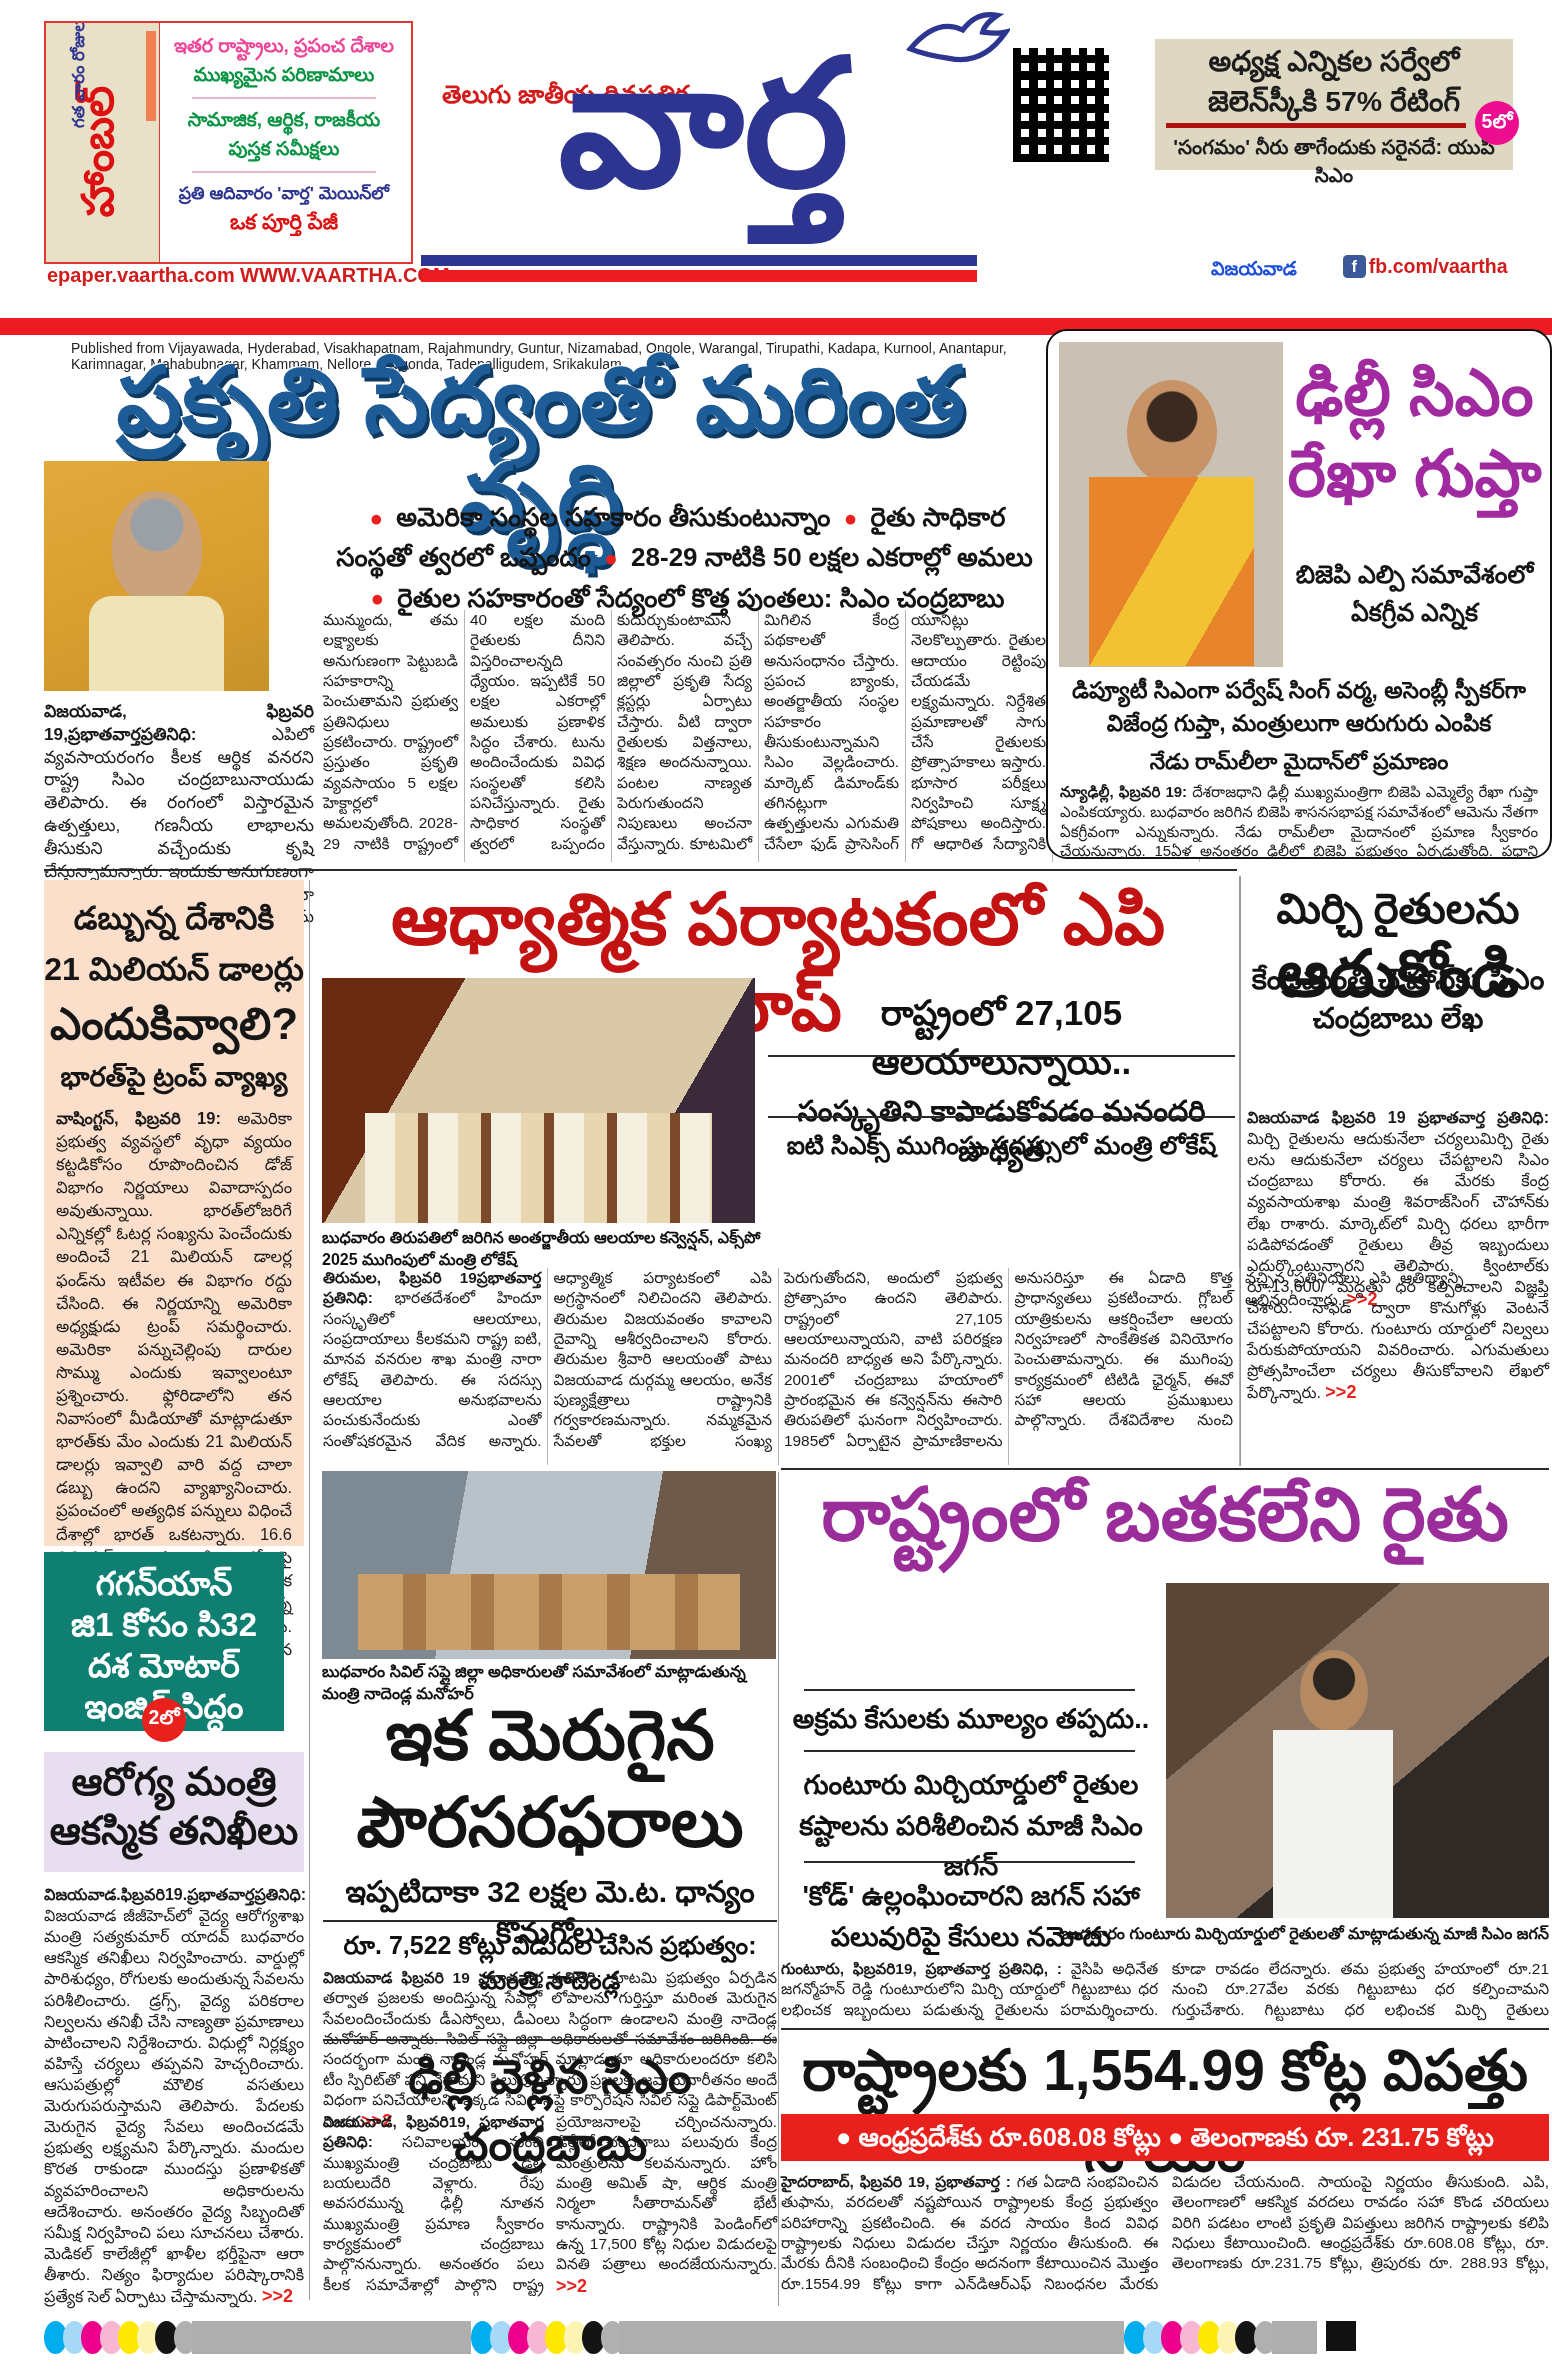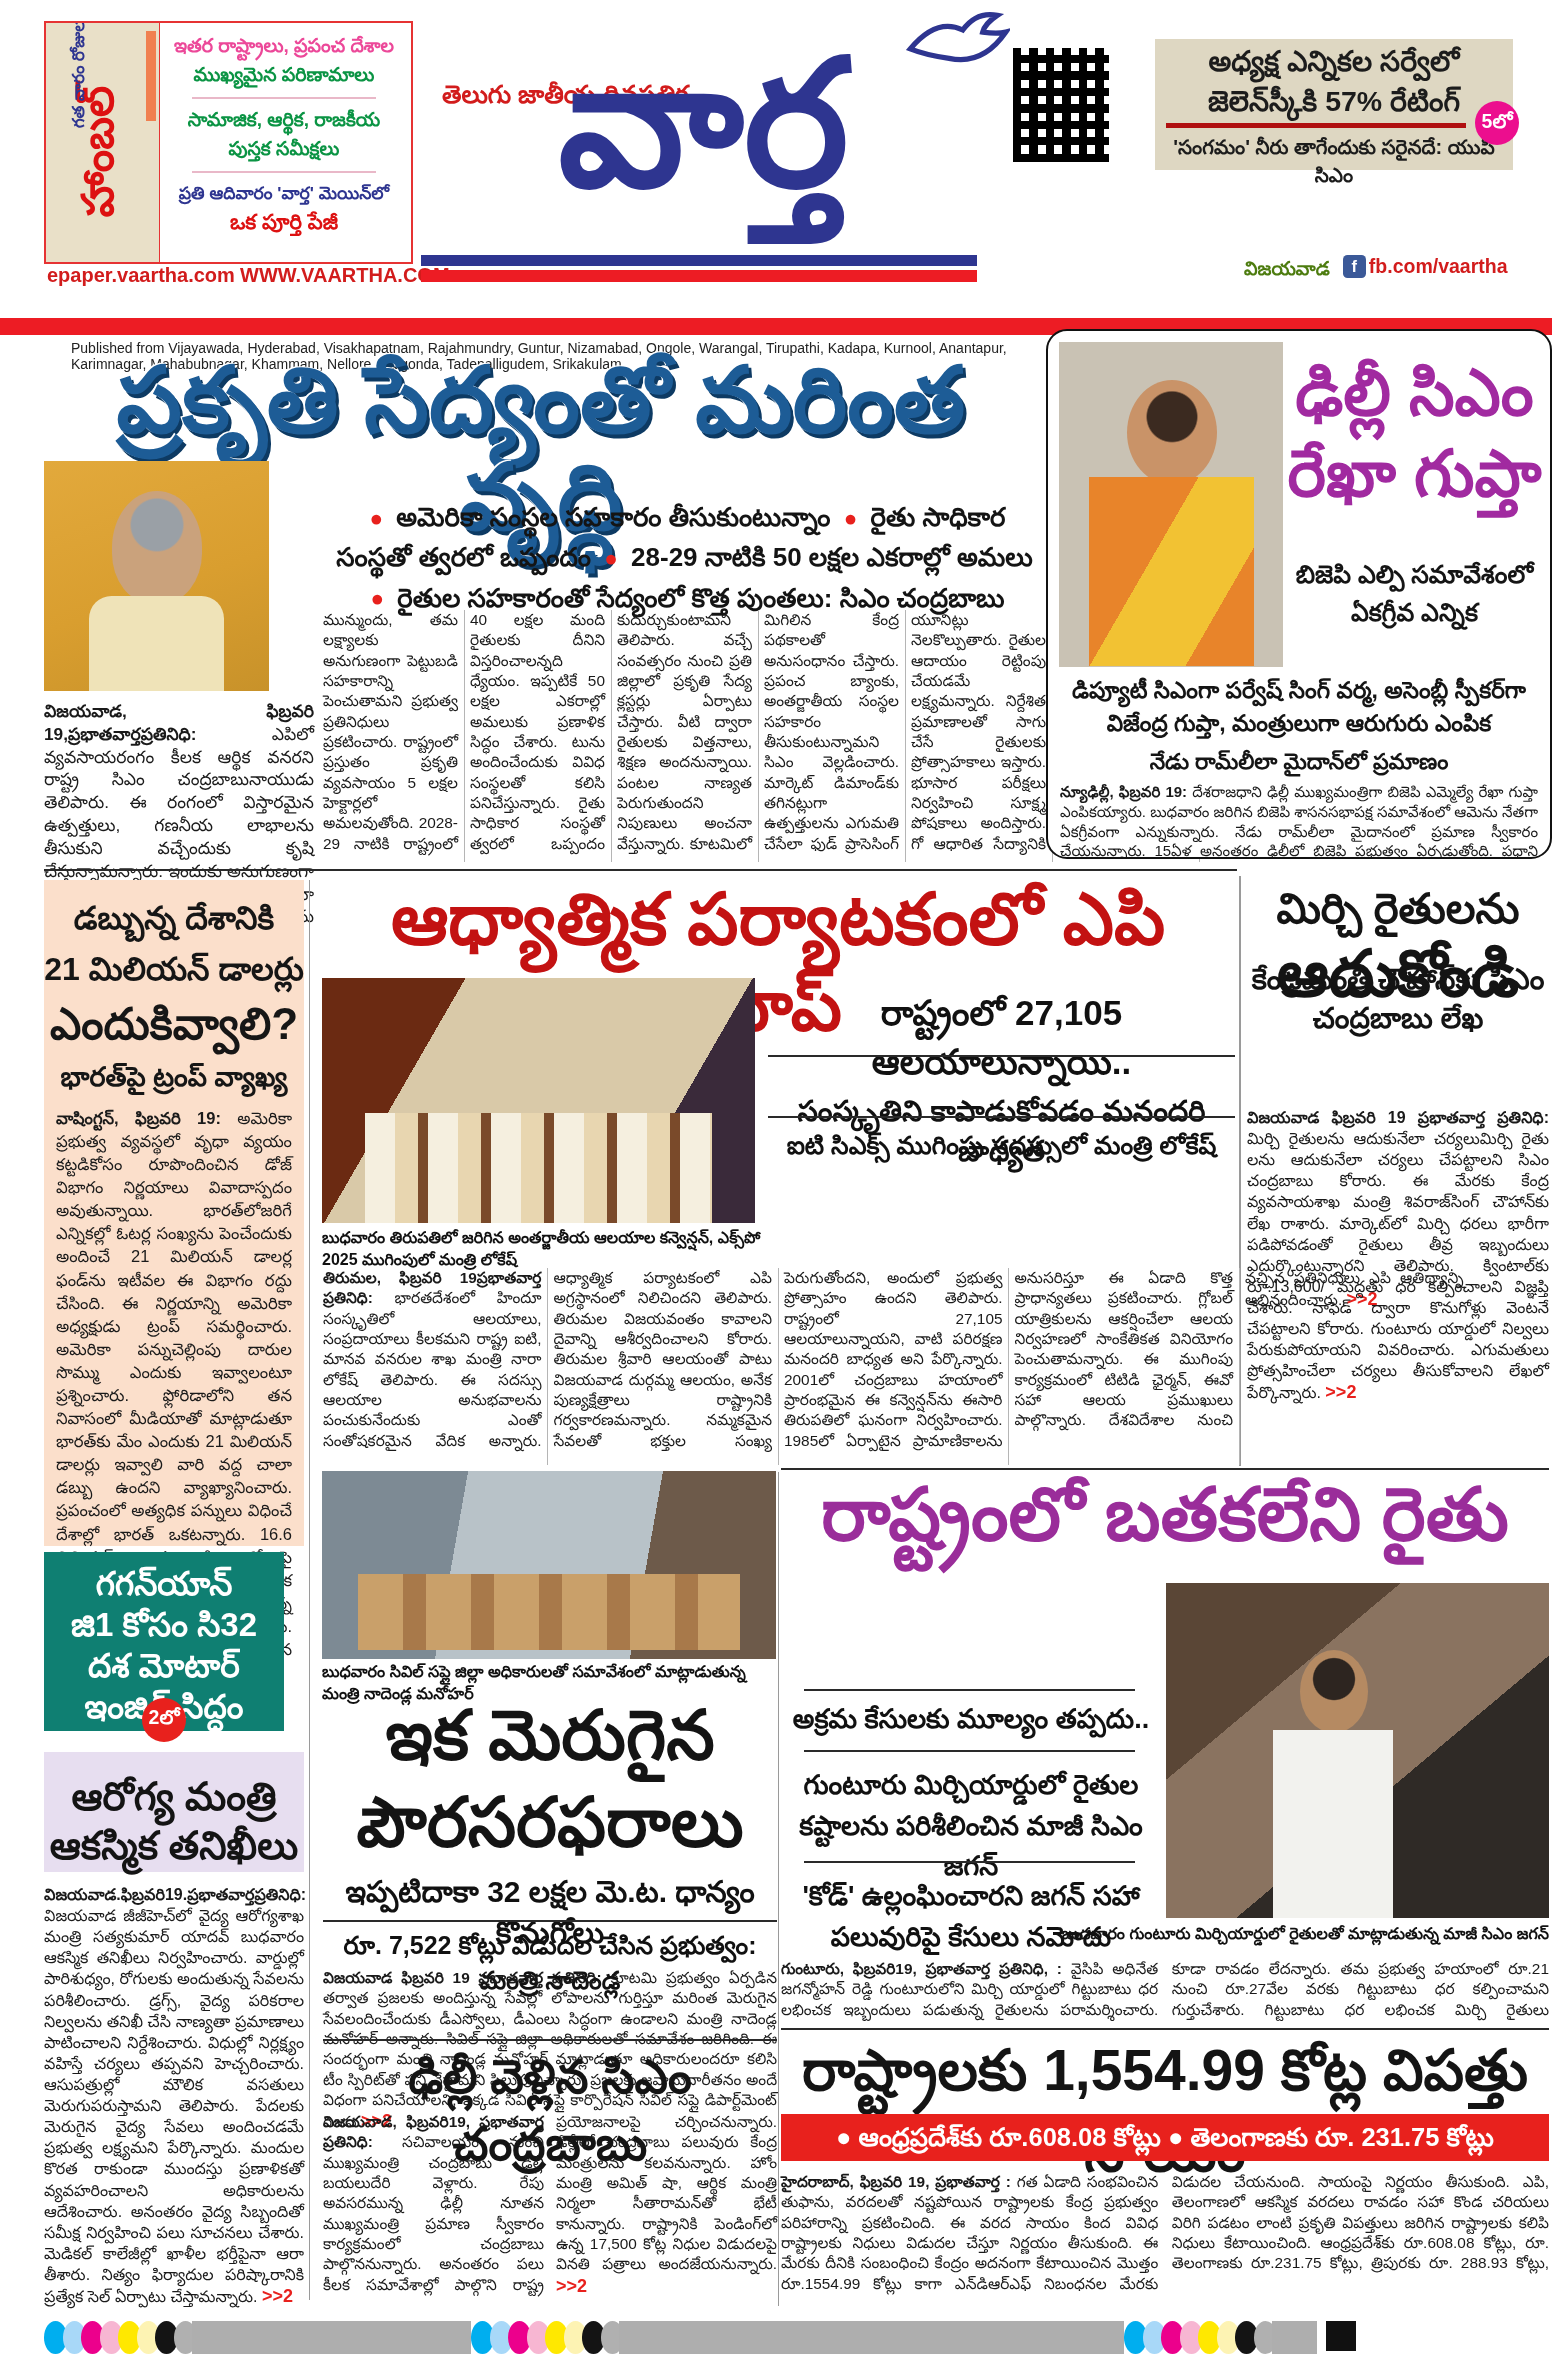--- a/index.html
+++ b/index.html
@@ -62,21 +62,21 @@
               background-image:repeating-linear-gradient(0deg,#000 0 8.3px,transparent 8.3px 16.5px),repeating-linear-gradient(90deg,#000 0 8.3px,#fff 8.3px 16.5px);"></div>
 
   <div class="abs" style="left:1155px;top:39px;width:358px;height:131px;background:#ded7c2;">
     <div class="c b" style="font-size:28.5px;padding-top:6px;color:#1c1c1c;">అధ్యక్ష ఎన్నికల సర్వేలో</div>
     <div class="c b" style="font-size:28.5px;color:#1c1c1c;">జెలెన్‌స్కీకి 57% రేటింగ్</div>
     <div class="abs" style="left:10.5px;top:84px;width:300px;height:4.5px;background:#b01010;"></div>
     <div class="abs badge" style="right:-6px;top:62px;width:44px;height:44px;background:#ec0e8e;font-size:19.5px;">5లో</div>
     <div class="c b" style="font-size:20px;padding-top:10.5px;color:#1c1c1c;">'సంగమం' నీరు తాగేందుకు సరైనదే: యుపి సిఎం</div>
   </div>
 
-  <div class="abs b" style="left:1211px;top:258px;font-size:19px;color:#4d7c0f;margin-left:33px;">విజయవాడ</div>
+  <div class="abs b" style="left:1211px;top:258px;font-size:19px;color:#1d4ed8;">విజయవాడ</div>
   <div class="abs" style="left:1343px;top:255px;">
     <span class="badge" style="display:inline-flex;width:22.5px;height:22.5px;border-radius:4.5px;background:#3b5998;font-size:16.5px;vertical-align:middle;">f</span>
     <span class="b" style="font-size:19.5px;color:#d21c1c;vertical-align:middle;">fb.com/vaartha</span>
   </div>
 
   <div class="abs" style="left:0;top:318px;width:1553px;height:16.5px;background:#ed1c24;"></div>
   <div class="abs" style="left:71px;top:340px;width:992px;font-size:14px;color:#222;">Published from Vijayawada, Hyderabad, Visakhapatnam, Rajahmundry, Guntur, Nizamabad, Ongole, Warangal, Tirupathi, Kadapa, Kurnool, Anantapur,  Karimnagar, Mahabubnagar, Khammam, Nellore, Nalgonda, Tadepalligudem, Srikakulam</div>
   <div class="abs b" style="left:1067px;top:335px;width:451px;font-size:19.5px;color:#111;">20-2-2025 గురువారం సంపుటి: 31 సంచిక: 19 పేజీలు: 10+4 వెల: 6.50</div>
 
   <div class="abs b" style="left:30px;top:352px;width:1022px;font-size:92px;line-height:1.05;color:#1d5c96;text-align:center;
@@ -228,21 +228,21 @@
 
   <div class="abs c" style="left:44px;top:1552px;width:240px;height:179px;background:#0f7f72;color:#fff;font-weight:bold;">
     <div style="font-size:33px;padding-top:10.5px;line-height:1.25;">గగన్‌యాన్</div>
     <div style="font-size:33px;line-height:1.25;">జి1 కోసం సి32</div>
     <div style="font-size:33px;line-height:1.25;">దశ మోటార్</div>
     <div style="font-size:33px;line-height:1.25;display:inline-block;">ఇంజిన్ సిద్ధం</div>
     <div class="abs badge" style="left:98px;bottom:-10.5px;width:44px;height:44px;background:#e8211d;font-size:19.5px;">2లో</div>
   </div>
 
   <div class="abs c b" style="left:44px;top:1752px;width:260px;height:120px;background:#e7def0;color:#141414;">
-    <div style="font-size:39px;padding-top:20px;line-height:1.3;">ఆరోగ్య మంత్రి</div>
+    <div style="font-size:39px;padding-top:5px;line-height:1.3;">ఆరోగ్య మంత్రి</div>
     <div style="font-size:39px;line-height:1.2;">ఆకస్మిక తనిఖీలు</div>
   </div>
   <div class="abs j body-txt" style="left:44px;top:1884px;width:260px;height:418px;font-size:16px;">
     <span class="dateline">విజయవాడ.ఫిబ్రవరి19.ప్రభాతవార్తప్రతినిధి:</span>
     <span>విజయవాడ జీజీహెచ్‌లో వైద్య ఆరోగ్యశాఖ మంత్రి సత్యకుమార్ యాదవ్ బుధవారం ఆకస్మిక తనిఖీలు నిర్వహించారు. వార్డుల్లో పారిశుధ్యం, రోగులకు అందుతున్న సేవలను పరిశీలించారు. డ్రగ్స్, వైద్య పరికరాల నిల్వలను తనిఖీ చేసి నాణ్యతా ప్రమాణాలు పాటించాలని నిర్దేశించారు. విధుల్లో నిర్లక్ష్యం వహిస్తే చర్యలు తప్పవని హెచ్చరించారు. ఆసుపత్రుల్లో మౌలిక వసతులు మెరుగుపరుస్తామని తెలిపారు. పేదలకు మెరుగైన వైద్య సేవలు అందించడమే ప్రభుత్వ లక్ష్యమని పేర్కొన్నారు. మందుల కొరత రాకుండా ముందస్తు ప్రణాళికతో వ్యవహరించాలని అధికారులను ఆదేశించారు. అనంతరం వైద్య సిబ్బందితో సమీక్ష నిర్వహించి పలు సూచనలు చేశారు. మెడికల్ కాలేజీల్లో ఖాళీల భర్తీపైనా ఆరా తీశారు. నిత్యం ఫిర్యాదుల పరిష్కారానికి ప్రత్యేక సెల్ ఏర్పాటు చేస్తామన్నారు. </span>
     <span class="more">&gt;&gt;2</span>
   </div>
 
   <div class="abs" style="left:44px;top:2321px;width:1466px;height:35px;white-space:nowrap;">
     <span><span class="dot" style="background: rgb(0, 174, 239);"></span><span class="dot" style="background: rgb(168, 216, 248);"></span><span class="dot" style="background: rgb(236, 0, 140);"></span><span class="dot" style="background: rgb(247, 182, 210);"></span><span class="dot" style="background: rgb(255, 232, 0);"></span><span class="dot" style="background: rgb(253, 243, 179);"></span><span class="dot" style="background: rgb(20, 20, 20);"></span><span class="dot" style="background: rgb(176, 176, 176);"></span></span><span class="graybar" style="width:279px;"></span><span><span class="dot" style="background: rgb(0, 174, 239);"></span><span class="dot" style="background: rgb(168, 216, 248);"></span><span class="dot" style="background: rgb(236, 0, 140);"></span><span class="dot" style="background: rgb(247, 182, 210);"></span><span class="dot" style="background: rgb(255, 232, 0);"></span><span class="dot" style="background: rgb(253, 243, 179);"></span><span class="dot" style="background: rgb(20, 20, 20);"></span><span class="dot" style="background: rgb(176, 176, 176);"></span></span><span class="graybar" style="width:505px;"></span><span><span class="dot" style="background: rgb(0, 174, 239);"></span><span class="dot" style="background: rgb(168, 216, 248);"></span><span class="dot" style="background: rgb(236, 0, 140);"></span><span class="dot" style="background: rgb(247, 182, 210);"></span><span class="dot" style="background: rgb(255, 232, 0);"></span><span class="dot" style="background: rgb(253, 243, 179);"></span><span class="dot" style="background: rgb(20, 20, 20);"></span><span class="dot" style="background: rgb(176, 176, 176);"></span></span><span class="graybar" style="width:45px;"></span><span style="display:inline-block;width:30px;height:30px;background:#111;vertical-align:top;margin-left:9px;"></span>

